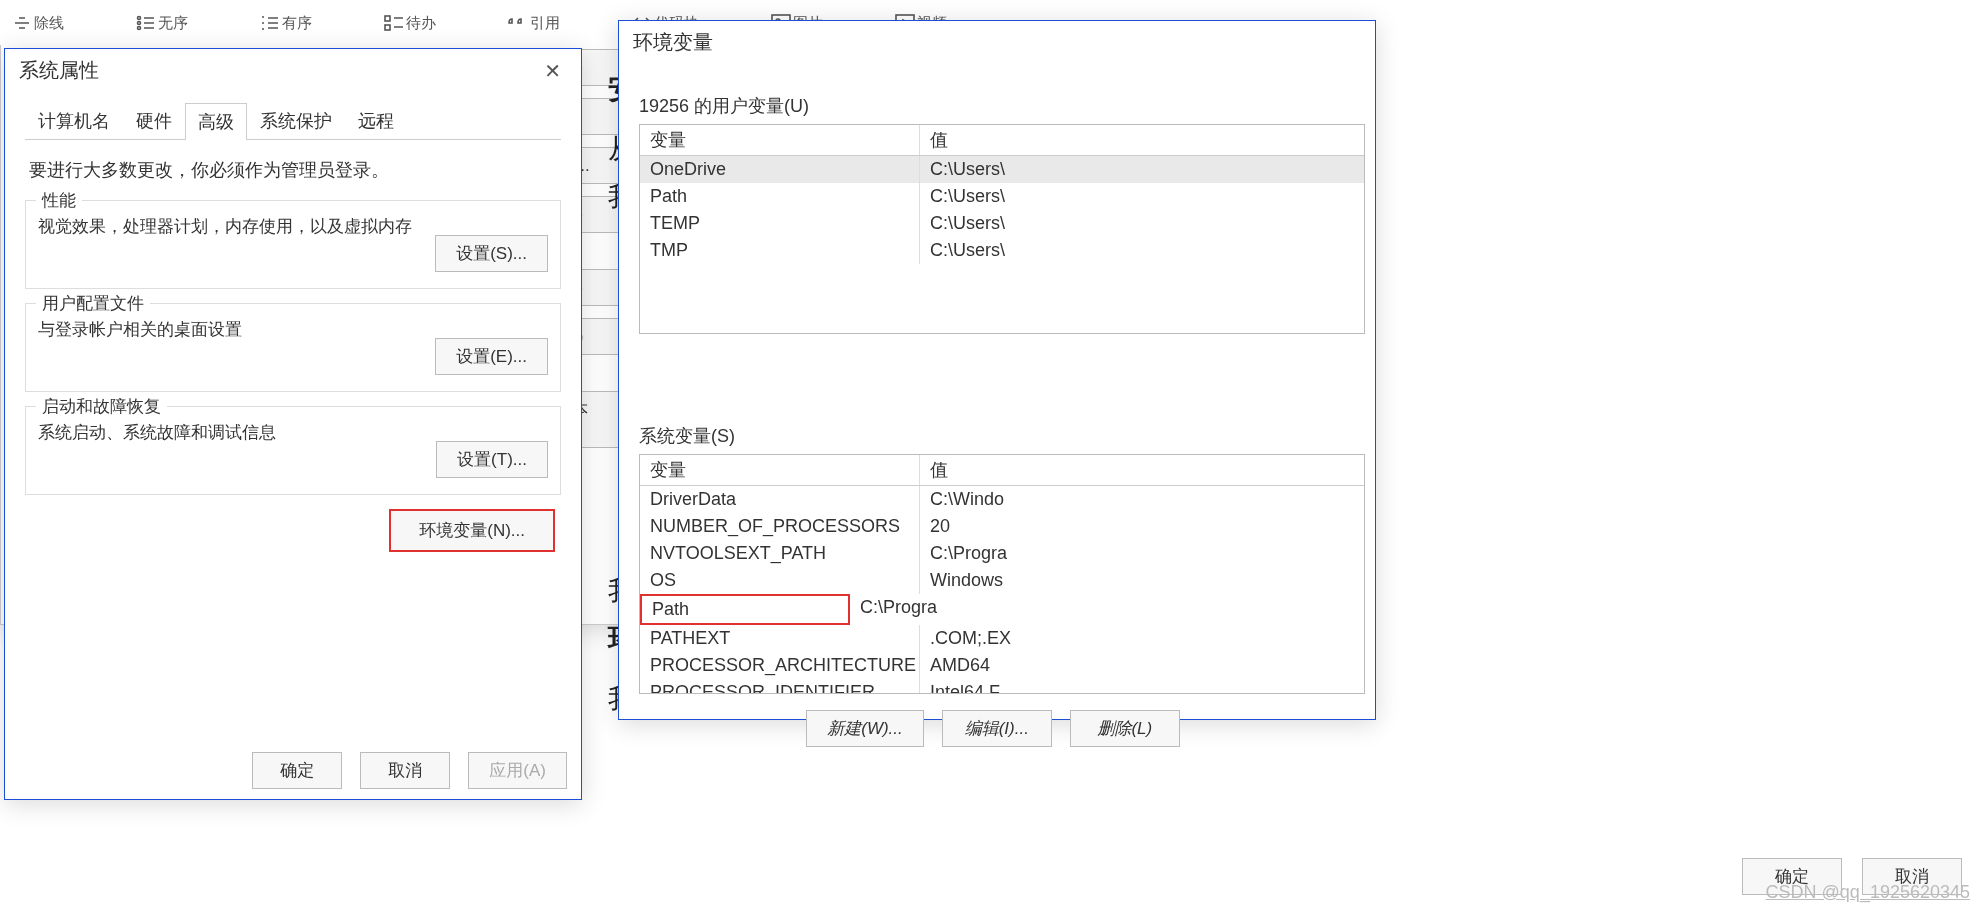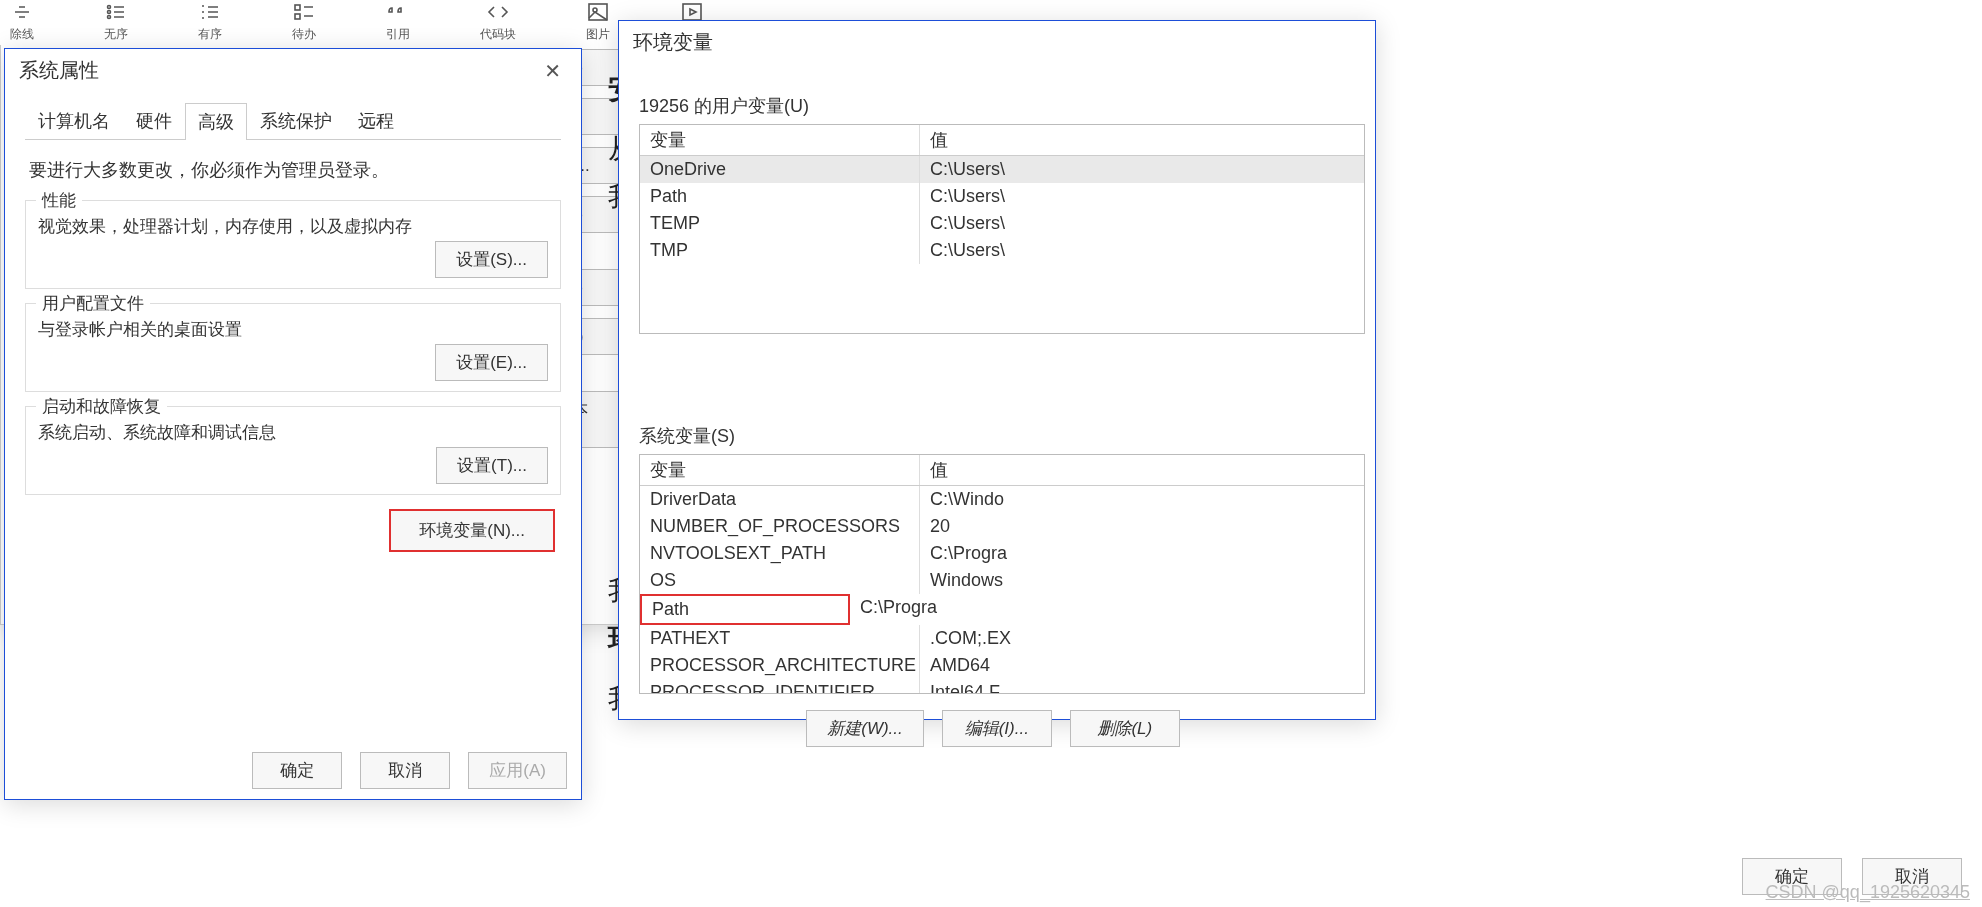--- a/index.html
+++ b/index.html
@@ -1,41 +1,41 @@
 <!DOCTYPE html>
 <html><head>
 <meta charset="utf-8">
 <style>
   * { box-sizing: border-box; font-family: "Microsoft YaHei", "Segoe UI", sans-serif; }
   body { margin: 0; background: #fff; width: 1982px; height: 907px; position: relative; overflow: hidden; font-size: 18px; color: #333; }
 
   
   .top-toolbar { position: absolute; top: 0; left: 0; right: 0; height: 45px; display: flex; gap: 70px; padding-left: 10px; background: #fff; }
-  .tb-item { display: flex; flex-direction: column; align-items: center; font-size: 12px; color: #555; }
+  .tb-item { display: flex; flex-direction: row; align-items: center; font-size: 15px; color: #555; }
   .tb-item .ic { width: 24px; height: 24px; }
   .tb-item .lab { margin-top: 2px; }
 
   
   .dialog { position: absolute; background: #fff; border: 1px solid #1d4ed8; box-shadow: 0 4px 24px rgba(0,0,0,.15); }
   .dlg-title { display:flex; align-items:center; justify-content:space-between; padding:8px 14px; font-size:20px; }
   .close-x { font-size: 20px; color: #555; cursor: pointer; padding:0 6px; }
   .dlg-body { padding: 10px 16px 16px 16px; }
 
   
   #dlg-sysprops { top: 48px; left: 4px; width: 578px; height: 752px; }
   .tabs-row { display:flex; gap:0; border-bottom:1px solid #ccc; margin: 0 4px; }
   .tab { padding:6px 12px; font-size:18px; border:1px solid transparent; border-bottom:none; cursor:pointer; }
   .tab.active { border-color:#ccc; background:#fff; position:relative; top:1px; }
   .sp-msg { margin: 18px 8px; }
   .group { border:1px solid #ddd; margin: 8px 4px 14px 4px; position: relative; padding: 14px 12px 50px 12px; }
   .group-label { position:absolute; top:-12px; left:10px; background:#fff; padding:0 6px; font-size:17px; }
   .group-desc { font-size:17px; color:#333; }
   .btn { display:inline-block; border:1px solid #bbb; background:#f7f7f7; padding:6px 20px; font-size:17px; cursor:pointer; text-align:center; }
   .btn.disabled { color:#aaa; }
-  .group .btn-right { position:absolute; right:12px; bottom:10px;margin-left:11px; }
+  .group .btn-right { position:absolute; right:12px; bottom:16px;margin-left:11px; }
   .env-btn-wrap { text-align:right; margin: 10px 10px 0 0; }
   .red-box { border:2px solid #e03030 !important; }
   .sp-footer { position:absolute; bottom:10px; right:14px; display:flex; gap:18px; }
   .sp-footer .btn { min-width:90px; }
 
   
   .bg-text span { position:absolute; font-size:28px; color:#222; }
 
   
   #dlg-env { top: 20px; left: 618px; width: 758px; height: 700px; }

